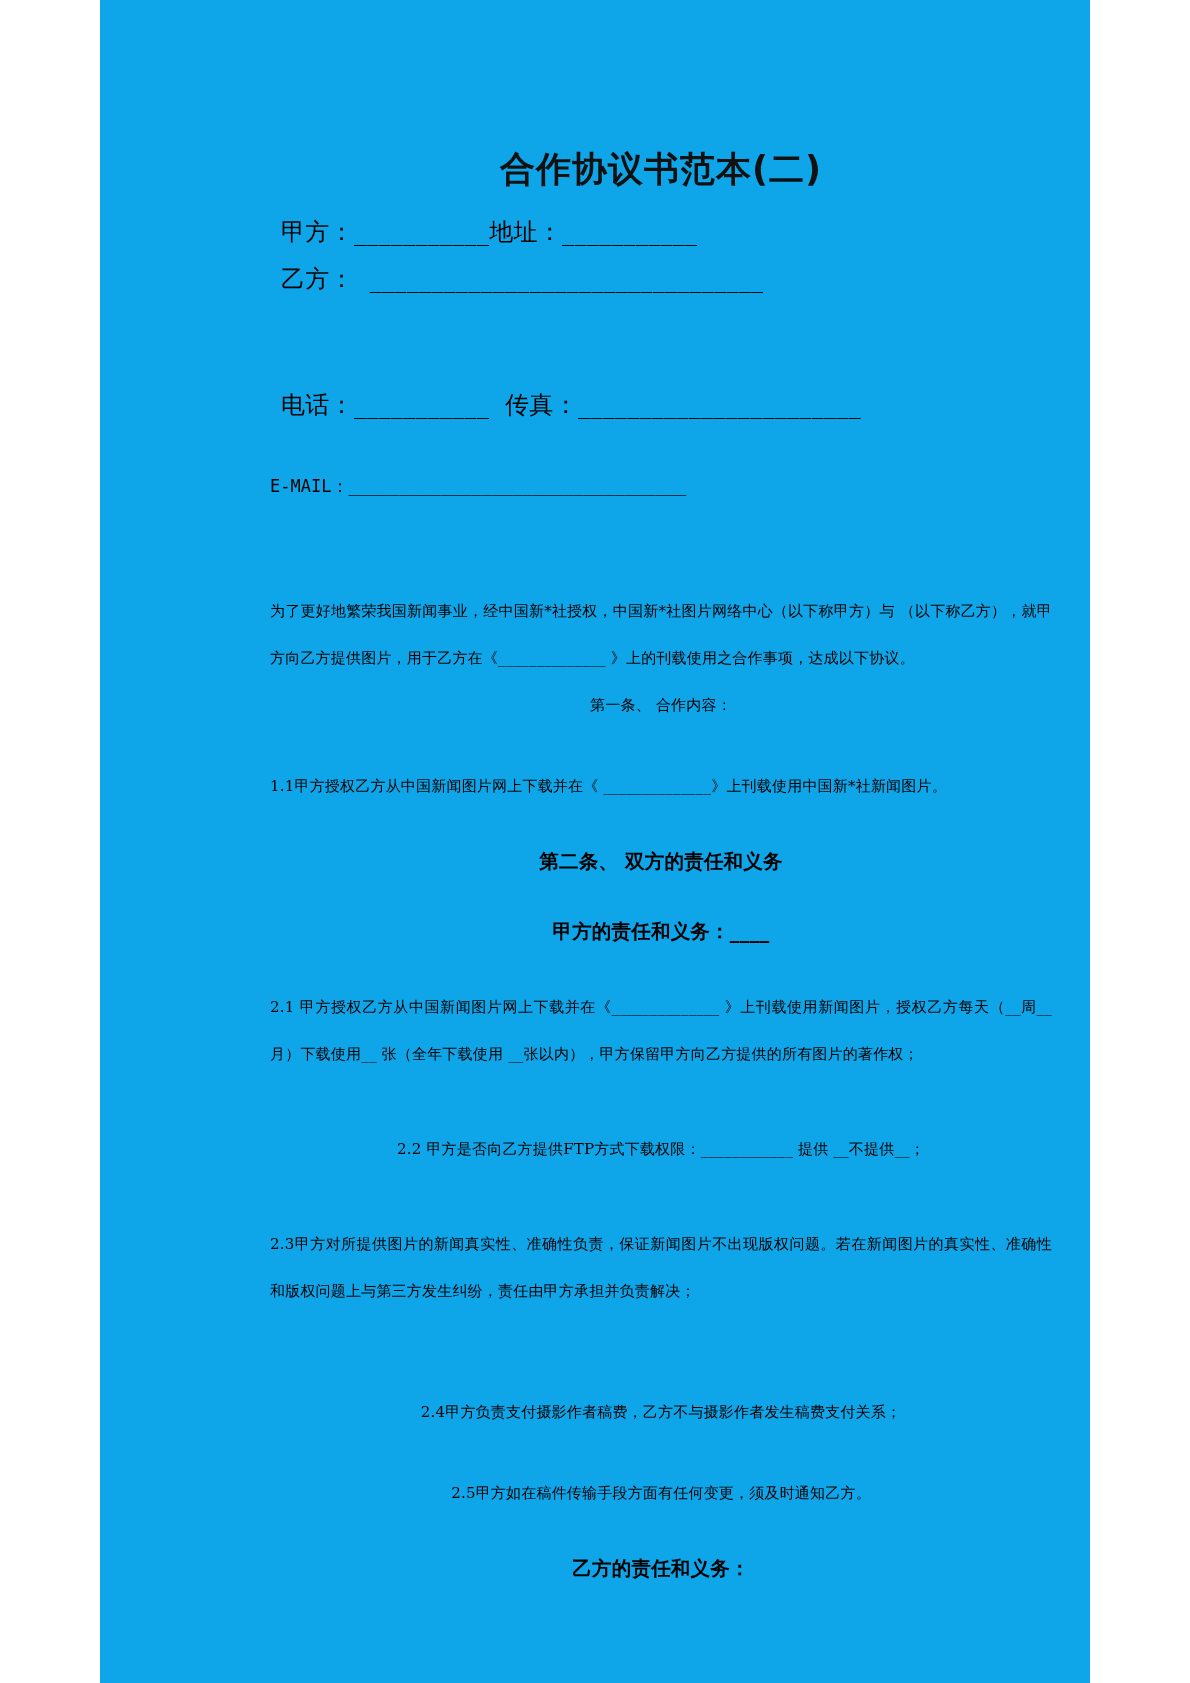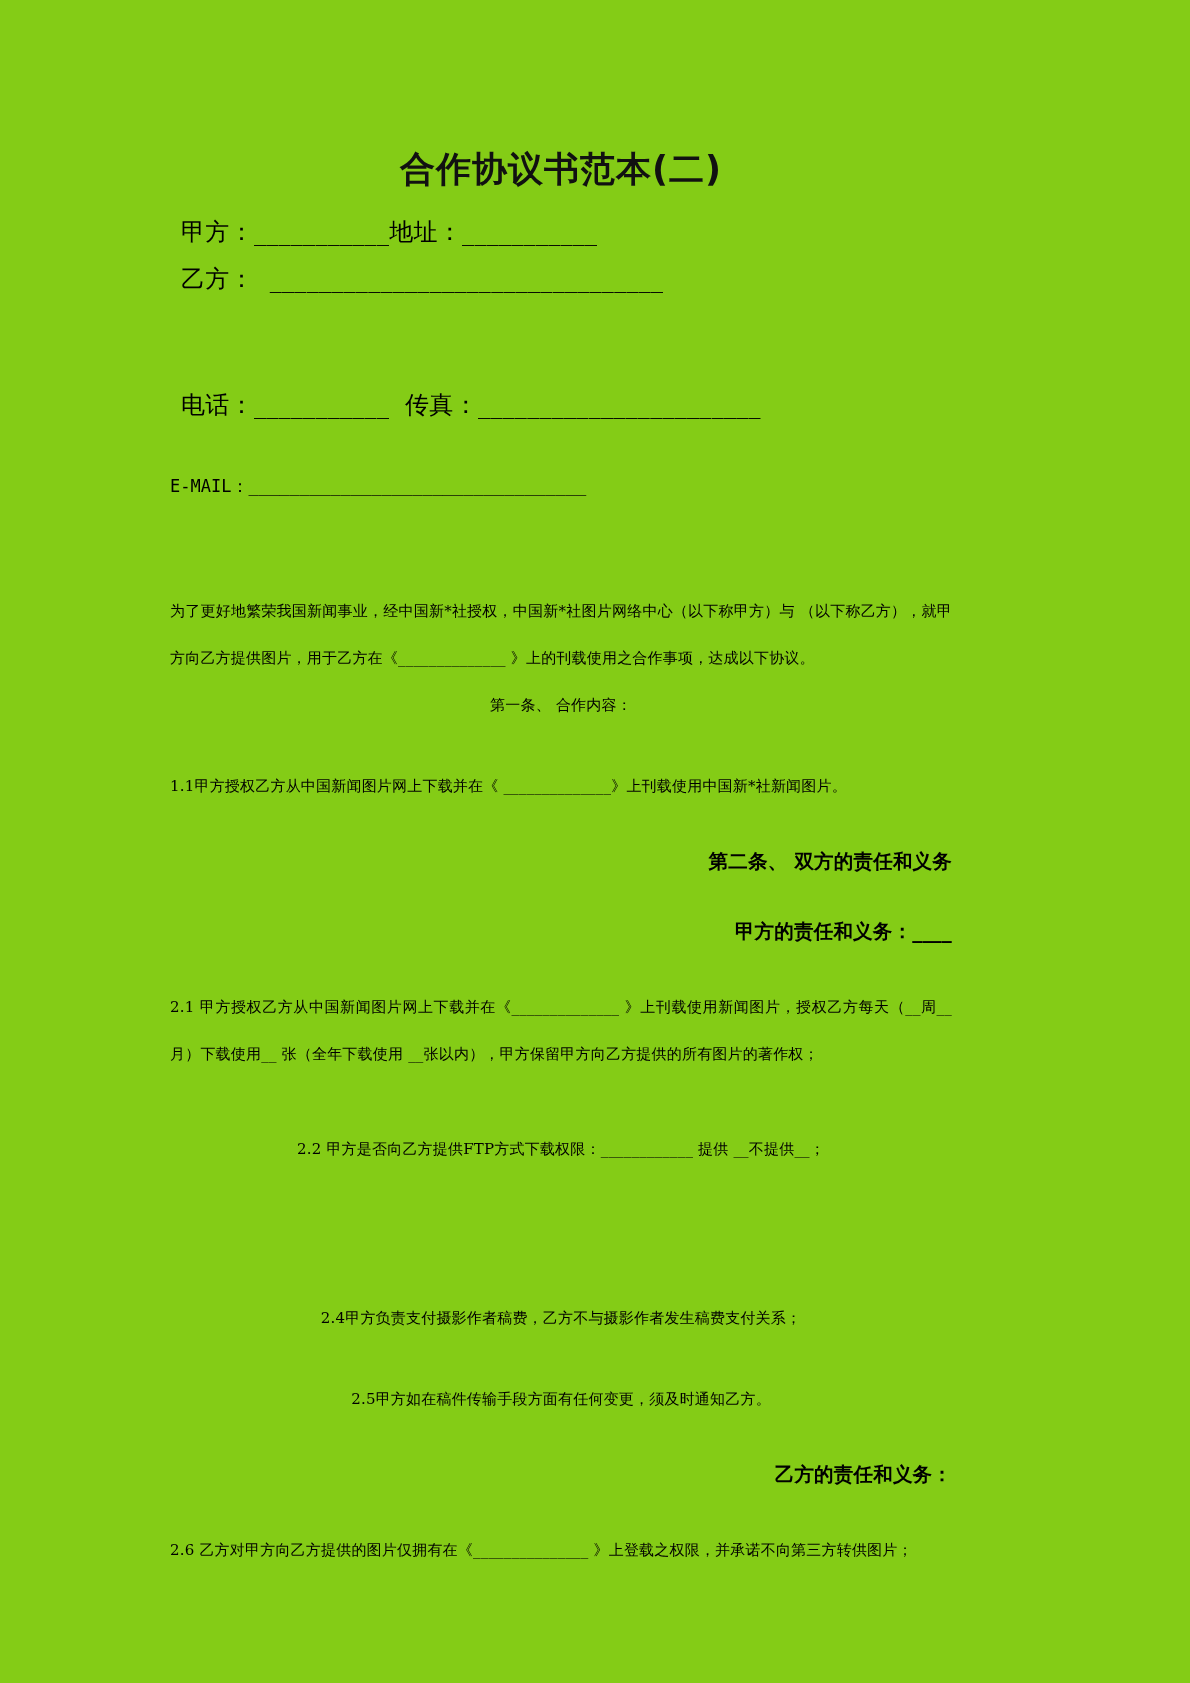--- a/index.html
+++ b/index.html
@@ -6,23 +6,23 @@
     margin: 0;
     padding: 0;
     background: #ffffff;
   }
   body {
     font-family: "DejaVu Serif", "Liberation Serif", serif;
     color: #000000;
   }
   .page {
     position: relative;
-    width: 1190px;
+    width: 990px;
     height: 1683px;
-    background: #84cc16;
+    background: #0ea5e9;
     margin: 0 auto;
     overflow: hidden;
     box-sizing: border-box;
   }
   .content {
     position: absolute;
     left: 170px;
     top: 0;
     width: 782px;
   }
@@ -69,21 +69,21 @@
     text-indent: 0;
   }
   p.body-para.nojust {
     text-align: center;
   }
   p.sec-head {
     font-size: 19.5px;
     line-height: 36px;
     margin: 0;
     font-weight: bold;
-    text-align: right;
+    text-align: center;
     letter-spacing: 0.2px;
   }
 </style>
 </head>
 <body>
 
 <div class="page">
   <div class="content">
 
     <h1 class="doc-title">合作协议书范本(二)</h1>
@@ -125,34 +125,34 @@
     <div class="gap-md"></div>
 
     <p class="body-para">2.1 甲方授权乙方从中国新闻图片网上下载并在《______________ 》上刊载使用新闻图片，授权乙方每天（__周__月）下载使用__ 张（全年下载使用 __张以内），甲方保留甲方向乙方提供的所有图片的著作权；</p>
 
     <div class="gap-lg"></div>
 
     <p class="body-para nojust">2.2 甲方是否向乙方提供FTP方式下载权限：____________ 提供 __不提供__；</p>
 
     <div class="gap-lg"></div>
 
+    <p class="body-para">2.3甲方对所提供图片的新闻真实性、准确性负责，保证新闻图片不出现版权问题。若在新闻图片的真实性、准确性和版权问题上与第三方发生纠纷，责任由甲方承担并负责解决；</p>
 
     <div class="gap-lg"></div>
     <div class="gap-sm"></div>
 
     <p class="body-para nojust">2.4甲方负责支付摄影作者稿费，乙方不与摄影作者发生稿费支付关系；</p>
 
     <div class="gap-md"></div>
 
     <p class="body-para nojust">2.5甲方如在稿件传输手段方面有任何变更，须及时通知乙方。</p>
 
     <div class="gap-md"></div>
 
     <p class="sec-head">乙方的责任和义务：</p>
 
     <div class="gap-md"></div>
 
-    <p class="body-para">2.6 乙方对甲方向乙方提供的图片仅拥有在《_______________ 》上登载之权限，并承诺不向第三方转供图片；</p>
 
     <div class="gap-md"></div>
 
   </div>
 </div>
 
 </body></html>

